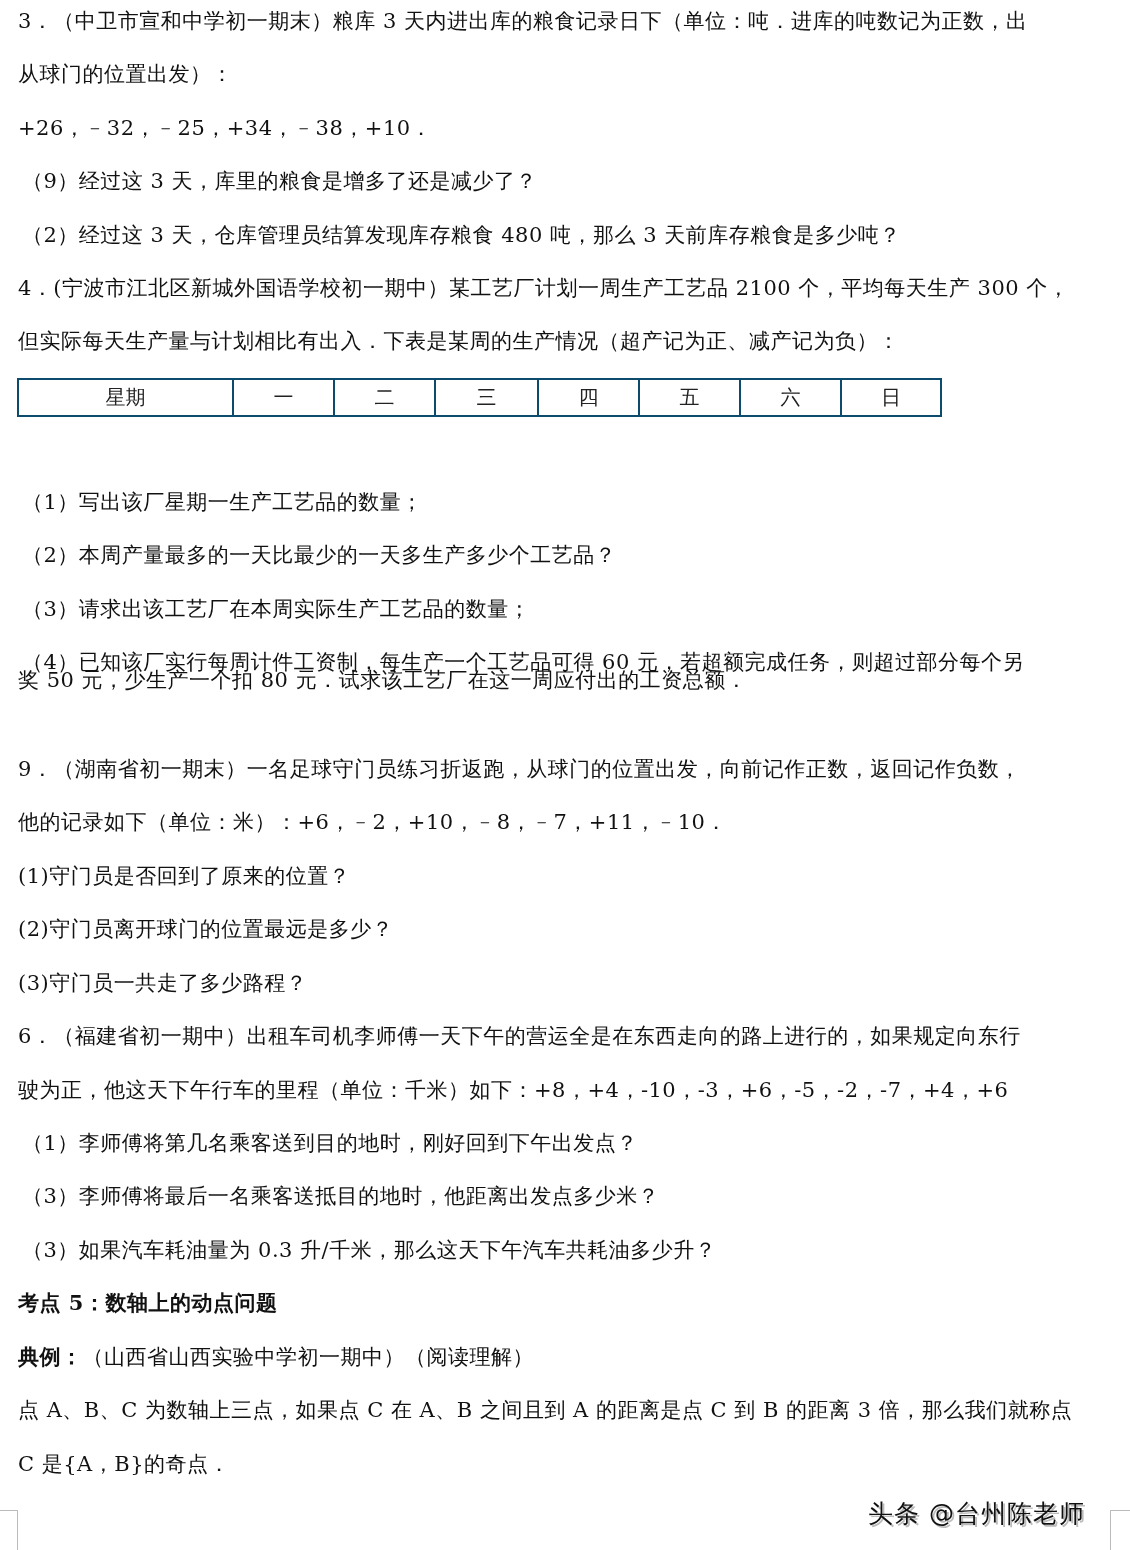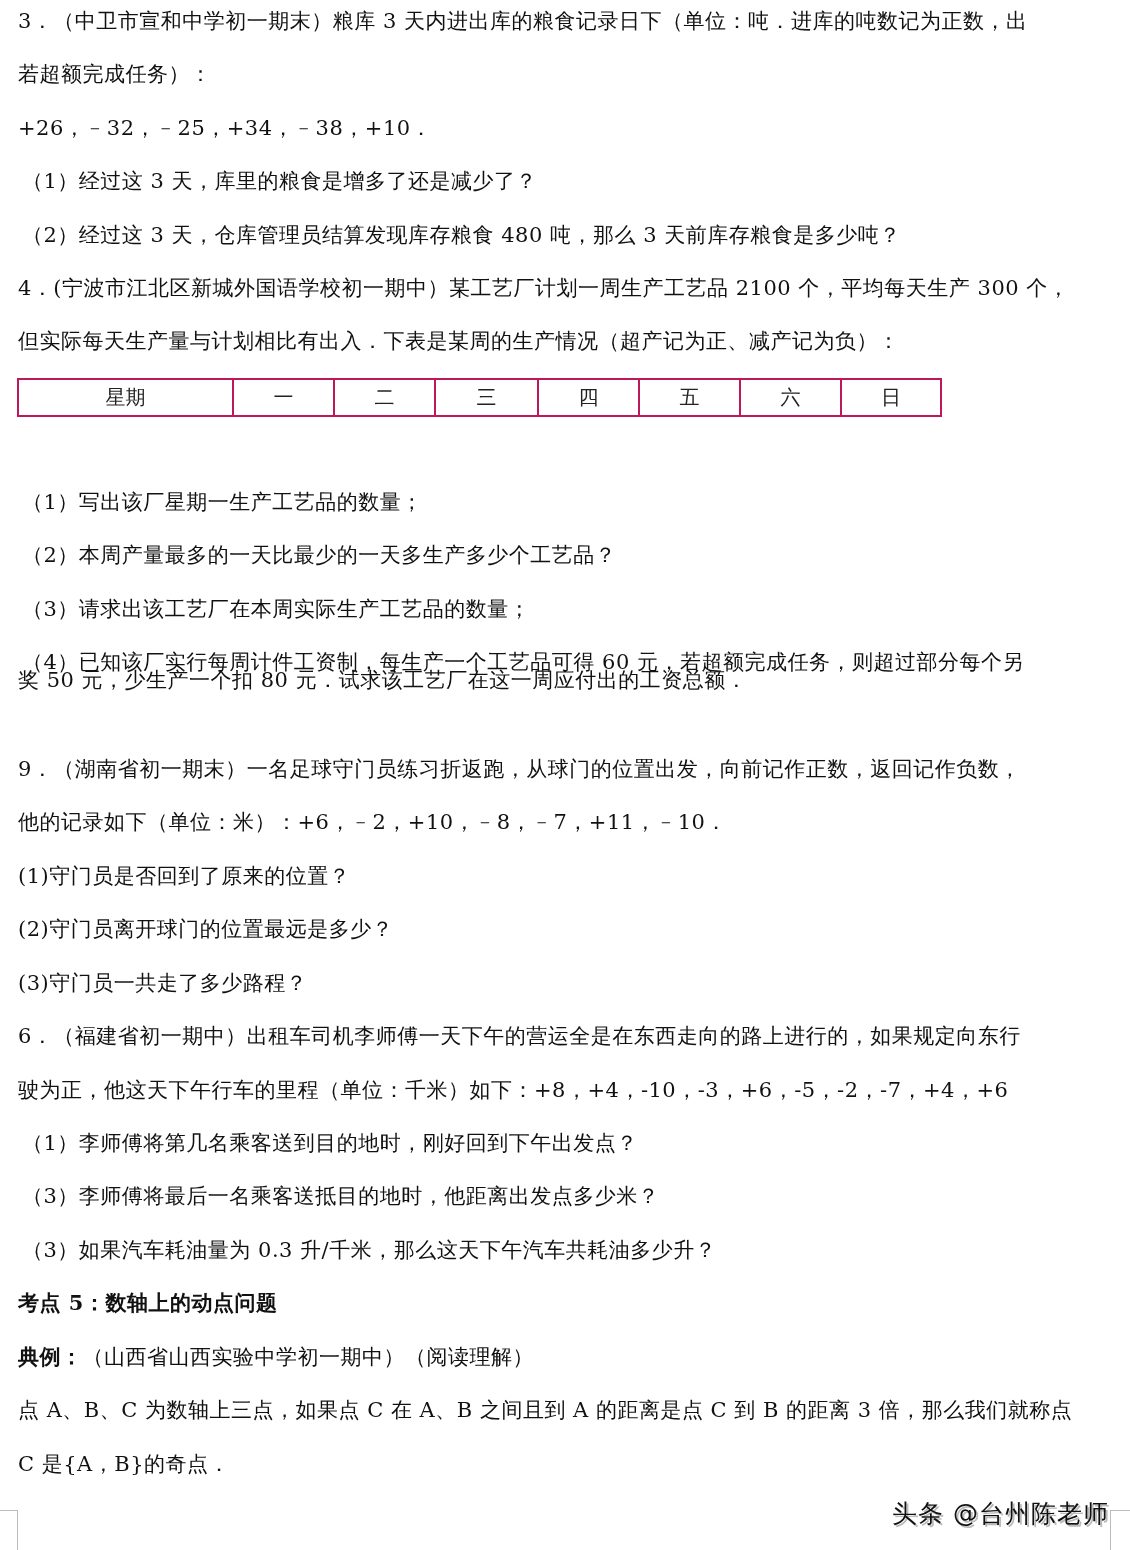--- a/index.html
+++ b/index.html
@@ -13,38 +13,38 @@
     font-size: 21px; line-height: 30px; letter-spacing: 0.5px;
   }
   .sub { left: 22px; }
   .bold { font-weight: bold; text-align: right; }
   table.prod {
     position: absolute; left: 17px; top: 378px;
     border-collapse: collapse; font-family: "DejaVu Sans", "Liberation Sans", sans-serif;
     font-size: 20px; color: #222;
   }
   table.prod td {
-    border: 2px solid #be185d; text-align: center; height: 35px; padding: 0;
+    border: 2px solid #0c4a6e; text-align: center; height: 35px; padding: 0;
   }
   .watermark {
     position: absolute; left: 868px; top: 1497px; font-size: 25px;
     font-family: "DejaVu Sans", "Liberation Sans", sans-serif; color: #111;
-    text-shadow: 2px 2px 0 #bbb; letter-spacing: 1px; margin-left: 24px;
+    text-shadow: 2px 2px 0 #bbb; letter-spacing: 1px;
   }
   .corner-l { position: absolute; left: 0; top: 1510px; width: 17px; height: 40px; border-top: 1px solid #bbb; border-right: 1px solid #bbb; }
   .corner-r { position: absolute; left: 1110px; top: 1510px; width: 20px; height: 40px; border-top: 1px solid #bbb; border-left: 1px solid #bbb; }
 </style>
 </head>
 <body>
 
 <div>
   <div class="line" style="top:6px">3．（中卫市宣和中学初一期末）粮库 3 天内进出库的粮食记录日下（单位：吨．进库的吨数记为正数，出</div>
-  <div class="line" style="top:59px">若超额完成任务）：</div>
+  <div class="line" style="top:59px">从球门的位置出发）：</div>
   <div class="line" style="top:113px">+26，﹣32，﹣25，+34，﹣38，+10．</div>
-  <div class="line sub" style="top:166px">（1）经过这 3 天，库里的粮食是增多了还是减少了？</div>
+  <div class="line sub" style="top:166px">（9）经过这 3 天，库里的粮食是增多了还是减少了？</div>
   <div class="line sub" style="top:220px">（2）经过这 3 天，仓库管理员结算发现库存粮食 480 吨，那么 3 天前库存粮食是多少吨？</div>
 </div>
 
 <div>
   <div class="line" style="top:273px">4．(宁波市江北区新城外国语学校初一期中）某工艺厂计划一周生产工艺品 2100 个，平均每天生产 300 个，</div>
   <div class="line" style="top:326px">但实际每天生产量与计划相比有出入．下表是某周的生产情况（超产记为正、减产记为负）：</div>
 
   <table class="prod">
     <tbody>
         <tr>

